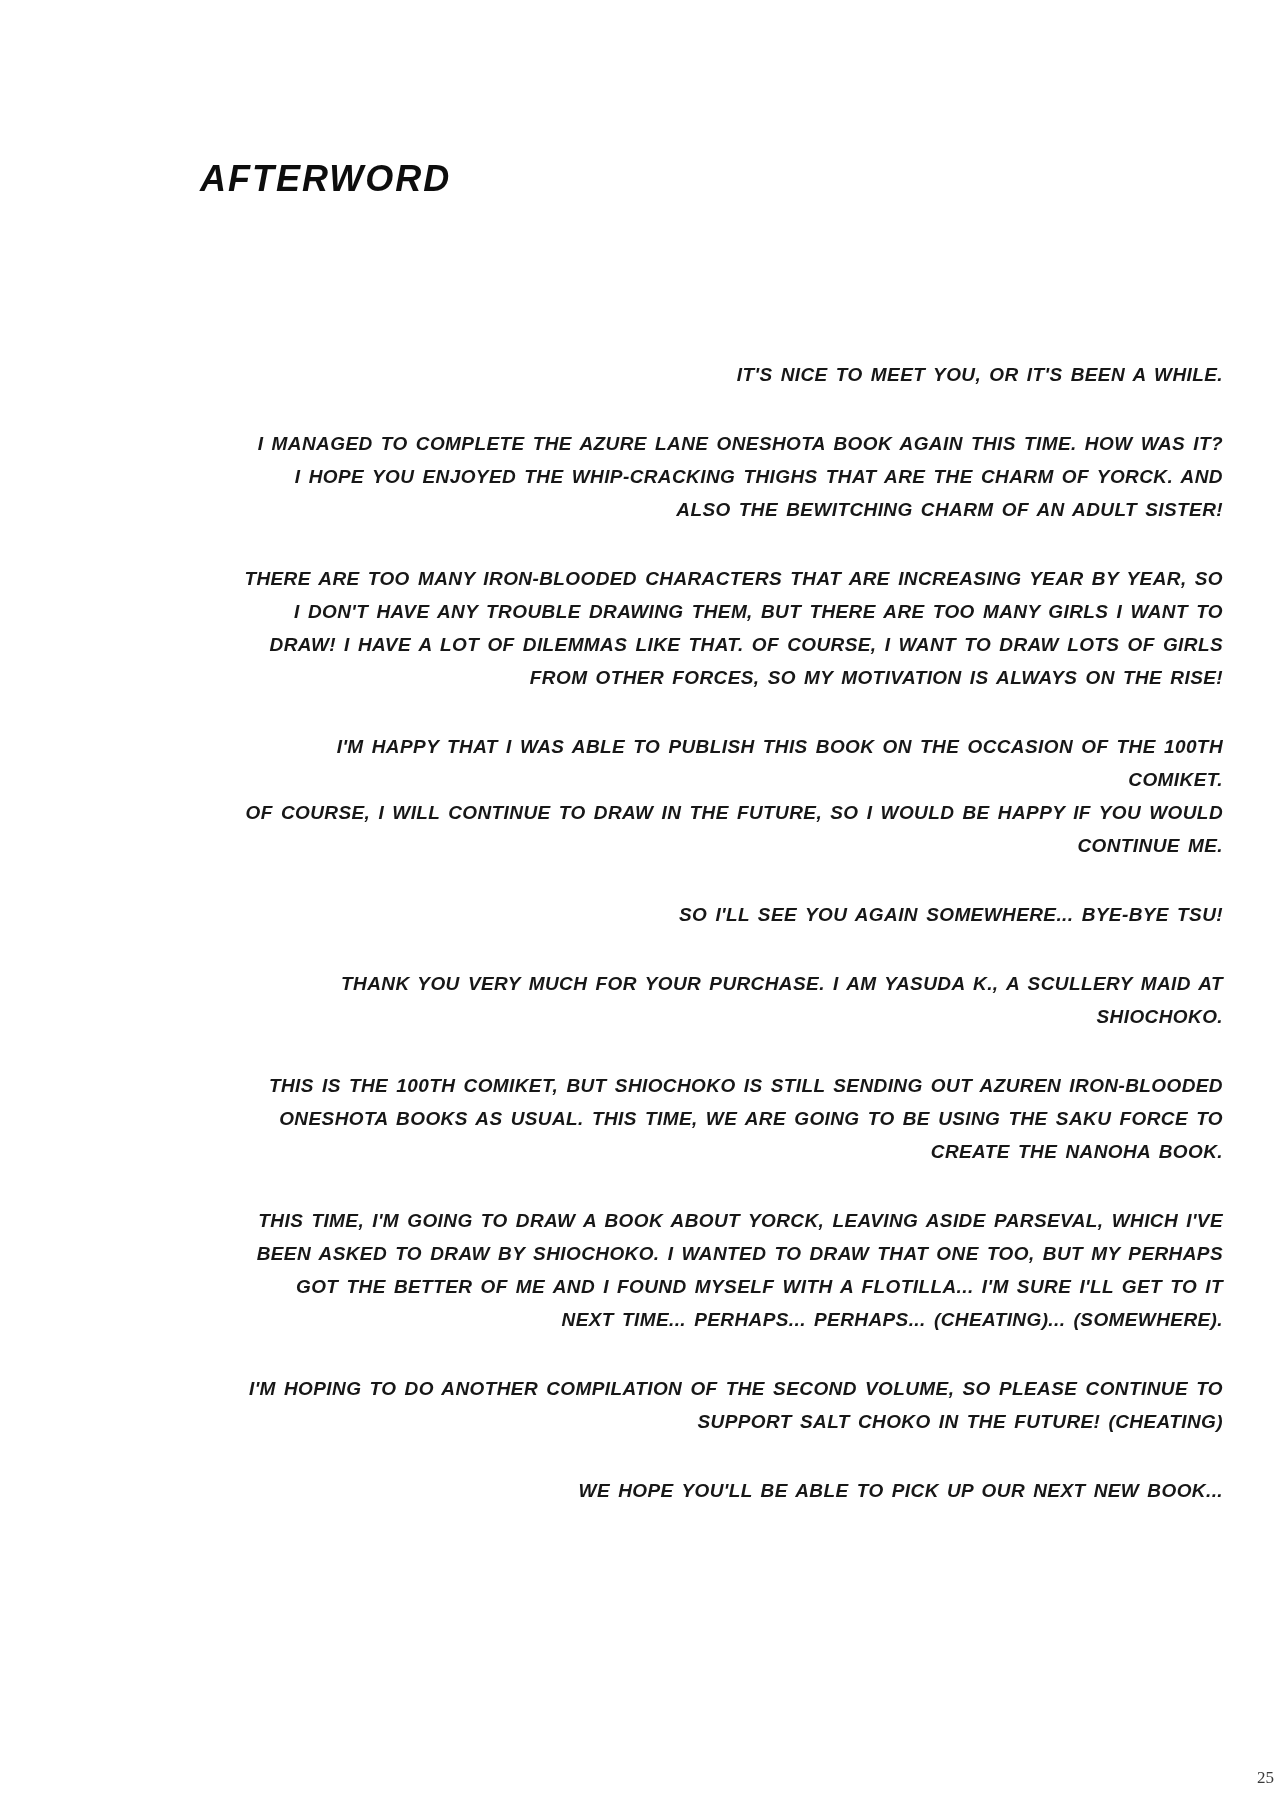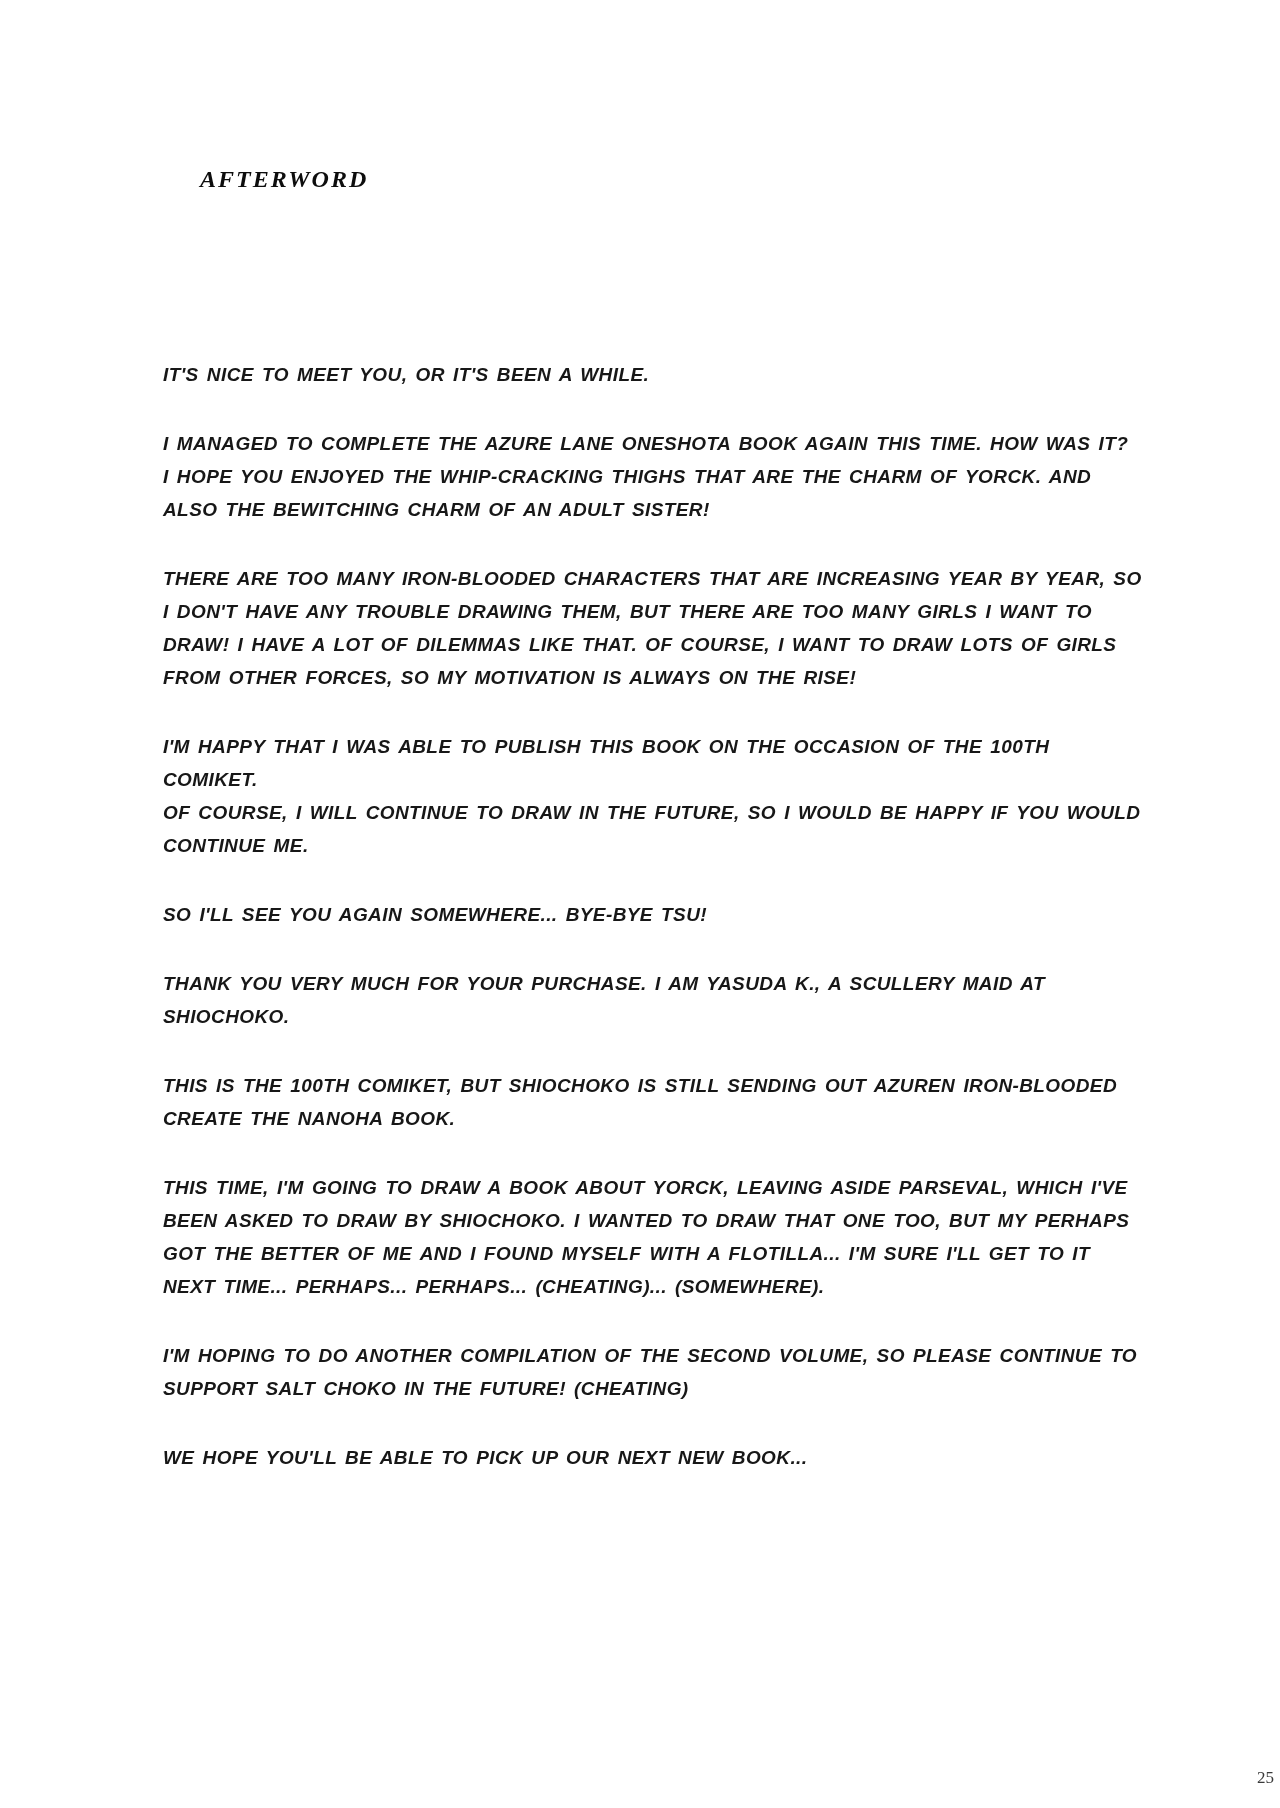--- a/index.html
+++ b/index.html
@@ -9,27 +9,26 @@
     width: 1280px;
     height: 1808px;
     background: #ffffff;
     overflow: hidden;
     font-family: "Liberation Sans", sans-serif;
   }
   .title {
     position: absolute;
     left: 200px;
     top: 163px;
-    font-size: 24px;
+    font-size: 36px;
     line-height: 32px;
     font-weight: 800;
     font-style: italic;
     letter-spacing: 2px;
     color: #0d0d0d;
-    font-family: Liberation Serif, serif;
   }
   .body-text {
     position: absolute;
     left: 163px;
     top: 358px;
     width: 1060px;
     color: #171717;
   }
   .paragraph {
     margin-bottom: 36px;
@@ -38,20 +37,21 @@
   }
   .text-line {
     font-size: 19px;
     line-height: 33px;
     font-weight: 600;
     font-style: italic;
     letter-spacing: 0.4px;
     word-spacing: 2.5px;
     white-space: nowrap;
     color: #171717;
+    text-align: right;
   }
   .page-number {
     position: absolute;
     right: 6px;
     bottom: 20px;
     font-family: "Liberation Serif", serif;
     font-size: 17px;
     color: #3a3a3a;
   }
 </style>
@@ -84,20 +84,21 @@
       </div>
       <div class="paragraph">
         <div class="text-line">SO I'LL SEE YOU AGAIN SOMEWHERE... BYE-BYE TSU!</div>
       </div>
       <div class="paragraph section-break">
         <div class="text-line">THANK YOU VERY MUCH FOR YOUR PURCHASE. I AM YASUDA K., A SCULLERY MAID AT</div>
         <div class="text-line">SHIOCHOKO.</div>
       </div>
       <div class="paragraph">
         <div class="text-line">THIS IS THE 100TH COMIKET, BUT SHIOCHOKO IS STILL SENDING OUT AZUREN IRON-BLOODED</div>
+        <div class="text-line">ONESHOTA BOOKS AS USUAL. THIS TIME, WE ARE GOING TO BE USING THE SAKU FORCE TO</div>
         <div class="text-line">CREATE THE NANOHA BOOK.</div>
       </div>
       <div class="paragraph">
         <div class="text-line">THIS TIME, I'M GOING TO DRAW A BOOK ABOUT YORCK, LEAVING ASIDE PARSEVAL, WHICH I'VE</div>
         <div class="text-line">BEEN ASKED TO DRAW BY SHIOCHOKO. I WANTED TO DRAW THAT ONE TOO, BUT MY PERHAPS</div>
         <div class="text-line">GOT THE BETTER OF ME AND I FOUND MYSELF WITH A FLOTILLA... I'M SURE I'LL GET TO IT</div>
         <div class="text-line">NEXT TIME... PERHAPS... PERHAPS... (CHEATING)... (SOMEWHERE).</div>
       </div>
       <div class="paragraph">
         <div class="text-line">I'M HOPING TO DO ANOTHER COMPILATION OF THE SECOND VOLUME, SO PLEASE CONTINUE TO</div>

